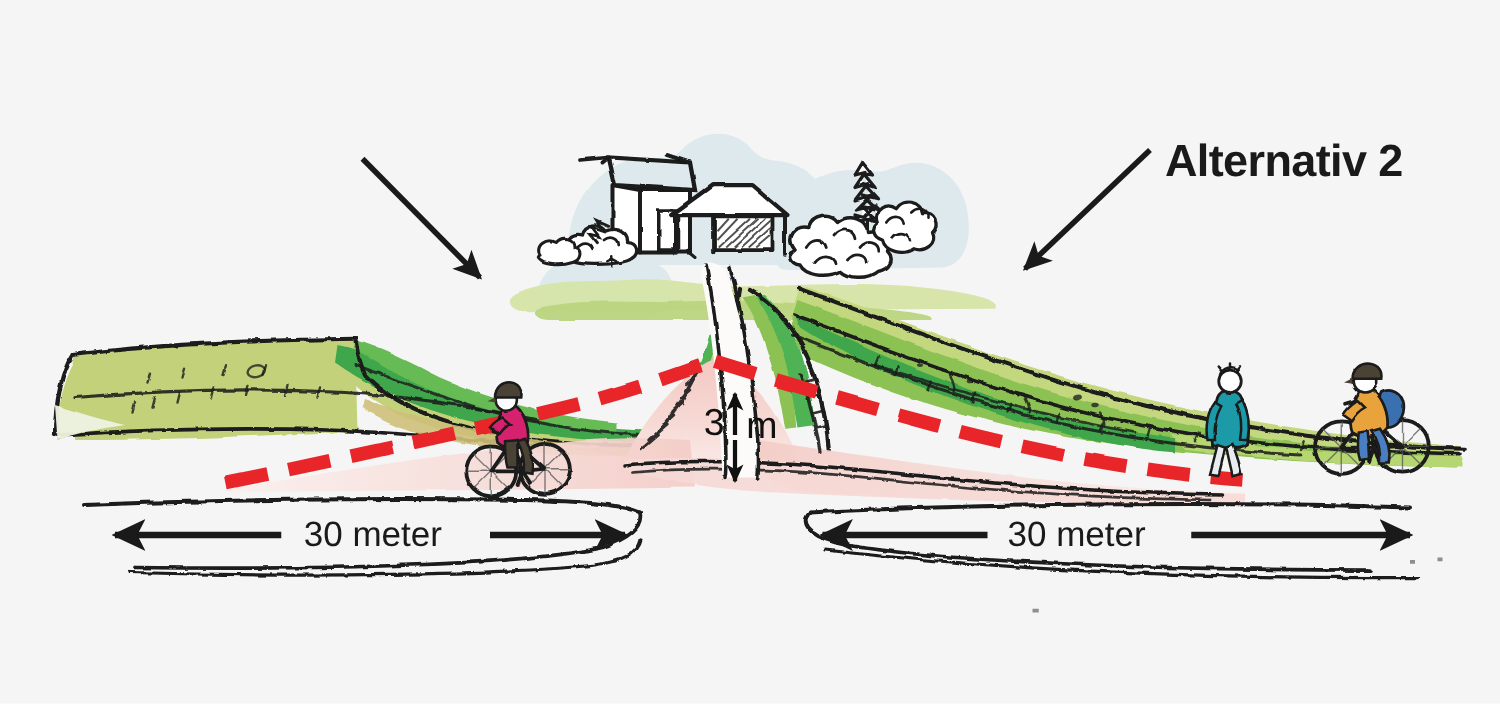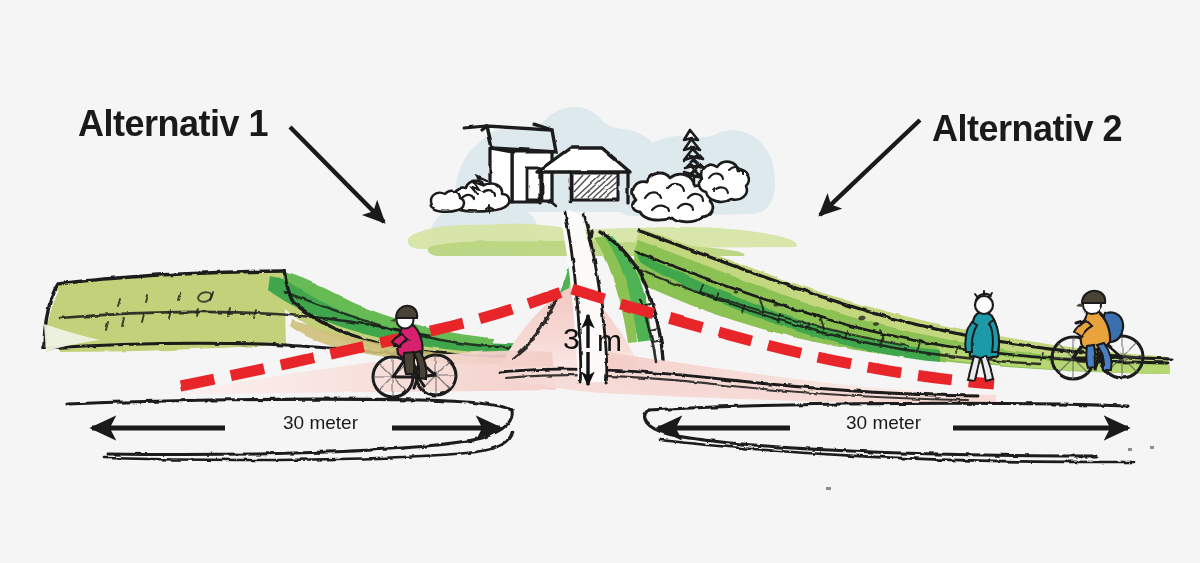--- a/index.html
+++ b/index.html
@@ -30,25 +30,24 @@
     letter-spacing: -0.5px;
     white-space: nowrap;
     user-select: none;
   }
   #label-alt1 { left: 78px;  top: 103px; }
   #label-alt2 { left: 932px; top: 108px; }
 
   .dim-text {
     position: absolute;
     font-family: "Liberation Sans", sans-serif;
-    font-size: 19px;
+    font-size: 28px;
     color: #1a1a1a;
     white-space: nowrap;
     user-select: none;
-    margin-left: 40px;
   }
   #dim-left  { left: 243px; top: 412px; }
   #dim-right { left: 806px; top: 412px; }
 
   .height-text {
     position: absolute;
     font-family: "Liberation Sans", sans-serif;
     font-size: 30px;
     color: #111;
     white-space: nowrap;
@@ -445,21 +444,20 @@
       <line x1="920" y1="120" x2="820" y2="215" stroke="#1a1a1a" stroke-width="4.4" marker-end="url(#arrowFilled)"></line>
     </g>
 
     <g fill="#3a3a3a" opacity="0.55">
       <rect x="826" y="487" width="5" height="3"></rect>
       <rect x="1128" y="448" width="4" height="3"></rect>
       <rect x="1150" y="446" width="4" height="3"></rect>
     </g>
   </svg>
 
-  <div class="label-alt" id="label-alt1">Alternativ 1</div>
 
   <div class="label-alt" id="label-alt2">Alternativ 2</div>
 
   <div class="height-text" id="height-num">3</div>
 
   <div class="height-text" id="height-unit">m</div>
 
   <div class="dim-text" id="dim-left">30 meter</div>
 
   <div class="dim-text" id="dim-right">30 meter</div>

